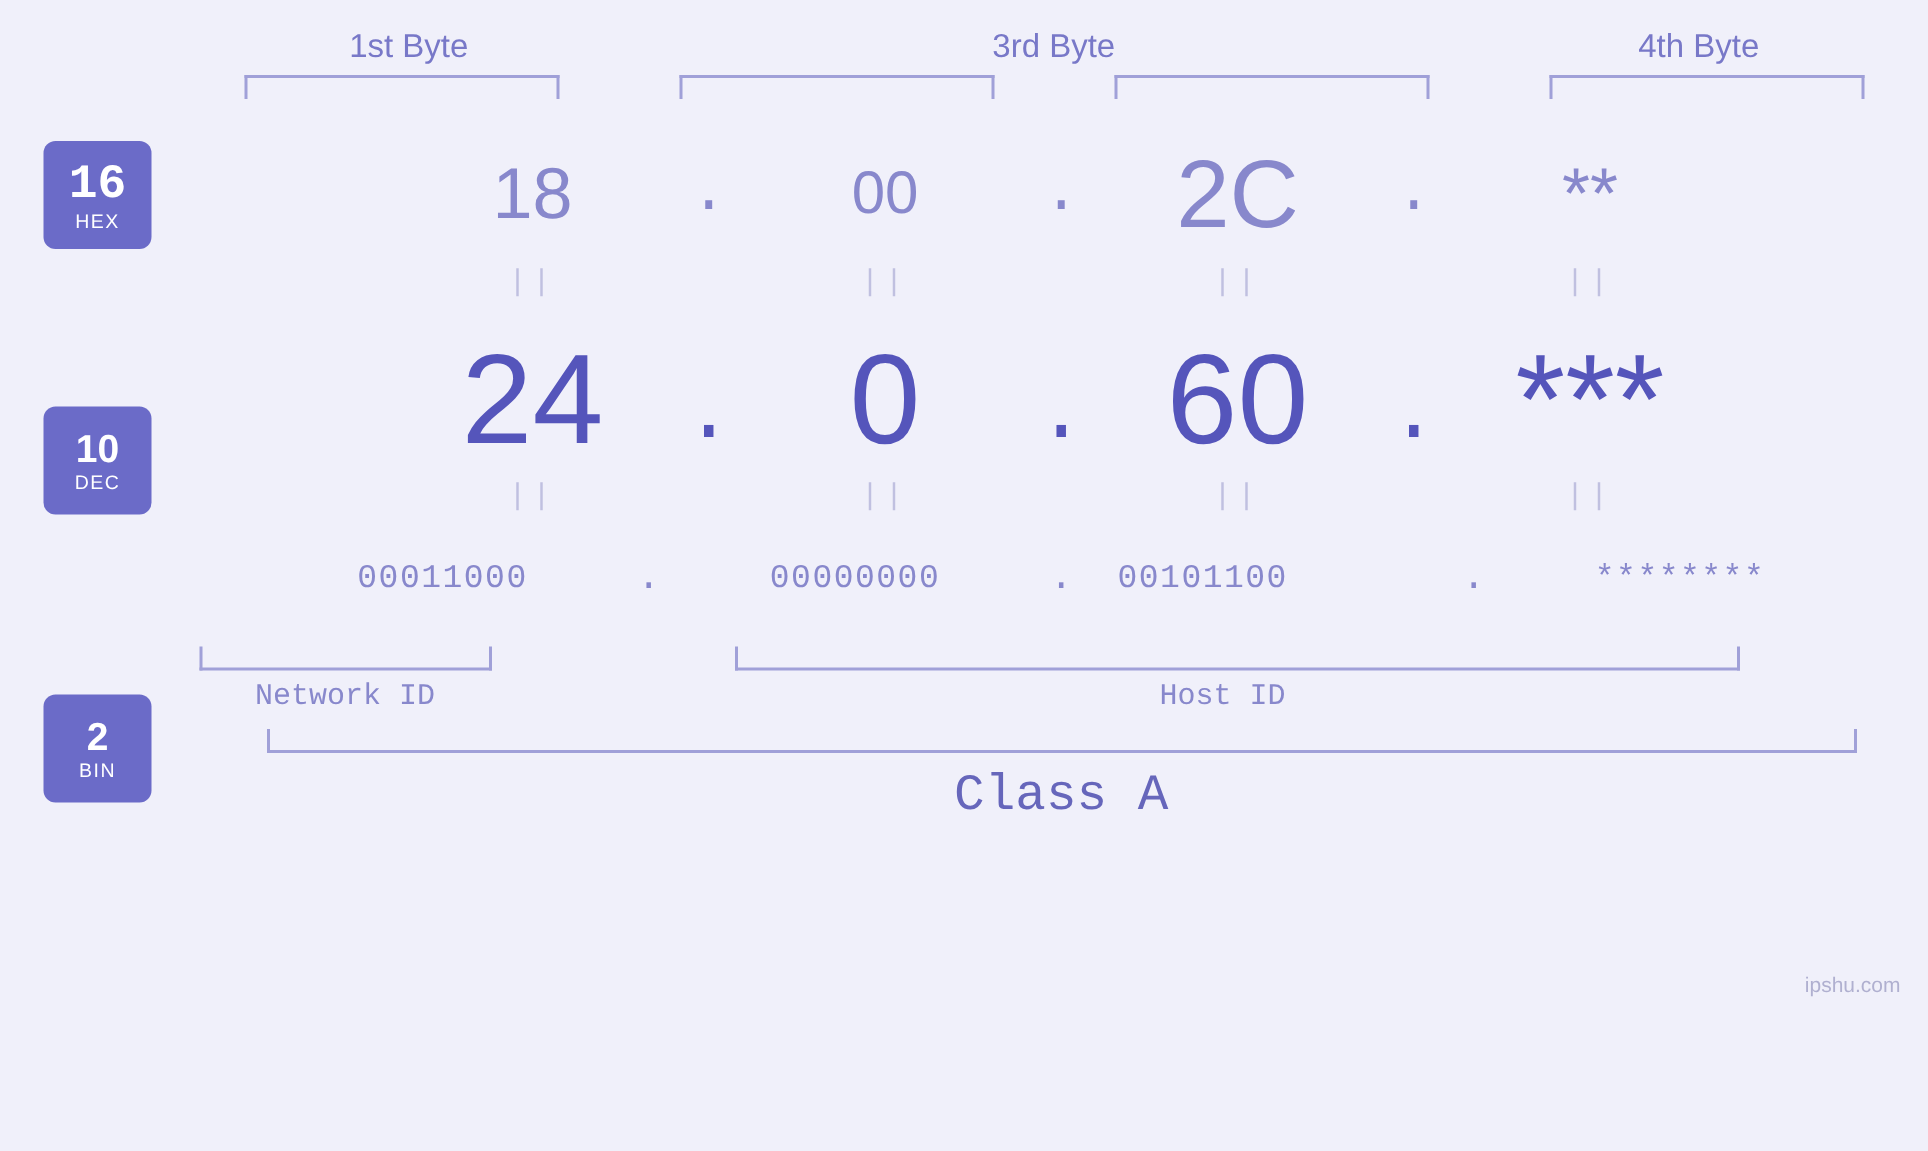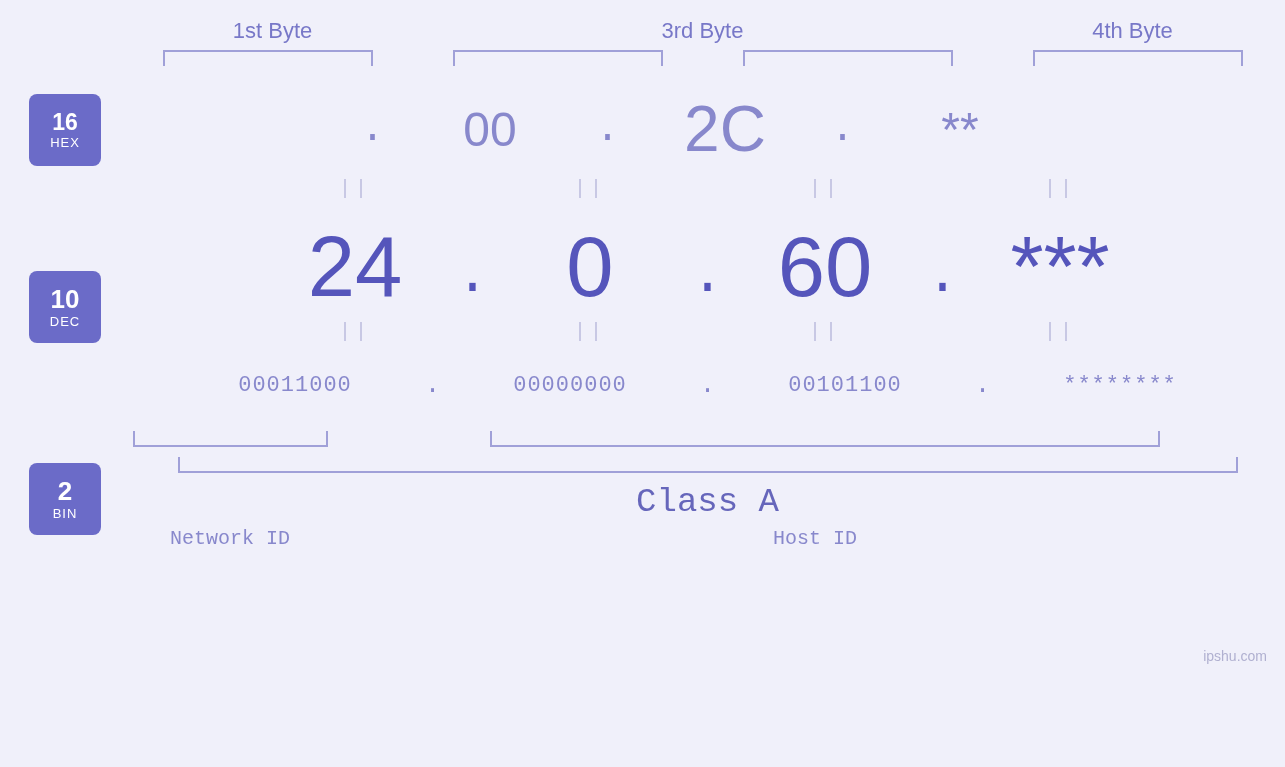--- a/index.html
+++ b/index.html
@@ -37,38 +37,39 @@
     <div style="width:210px; height:16px; border:2px solid #a0a0d8; border-bottom:none;"></div>
     <div style="width:210px; height:16px; border:2px solid #a0a0d8; border-bottom:none;"></div>
     <div style="width:210px; height:16px; border:2px solid #a0a0d8; border-bottom:none;"></div>
     <div style="width:210px; height:16px; border:2px solid #a0a0d8; border-bottom:none;"></div>
   </div>
 
   <div style="display:flex; width:1285px; flex:1; position:relative;">
 
     <div style="width:130px; display:flex; flex-direction:column; align-items:center; padding-top:10px; gap:55px;">
       <div style="width:72px; height:72px; background:#6b6bc8; border-radius:8px; display:flex; flex-direction:column; align-items:center; justify-content:center; color:white;">
-        <span style="font-size:23px; font-weight:bold; line-height:1.1; font-family:Liberation Sans, sans-serif;">16</span>
+        <span style="font-size:32px; font-weight:bold; line-height:1.1; font-family:Liberation Mono, monospace;">16</span>
         <span style="font-size:13px; letter-spacing:1px; font-family:Arial,sans-serif;">HEX</span>
       </div>
       <div style="width:72px; height:72px; background:#6b6bc8; border-radius:8px; display:flex; flex-direction:column; align-items:center; justify-content:center; color:white; margin-top:50px;">
         <span style="font-size:26px; font-weight:bold; line-height:1.1; font-family:Arial,sans-serif;">10</span>
         <span style="font-size:13px; letter-spacing:1px; font-family:Arial,sans-serif;">DEC</span>
       </div>
       <div style="width:72px; height:72px; background:#6b6bc8; border-radius:8px; display:flex; flex-direction:column; align-items:center; justify-content:center; color:white; margin-top:65px;">
         <span style="font-size:26px; font-weight:bold; line-height:1.1; font-family:Arial,sans-serif;">2</span>
         <span style="font-size:13px; letter-spacing:1px; font-family:Arial,sans-serif;">BIN</span>
       </div>
     </div>
 
     <div style="flex:1; display:flex; flex-direction:column;">
 
       <div style="display:flex; align-items:center; justify-content:center; height:90px;">
+        <div style="min-width:200px; text-align:center; font-size:48px; color:#8888cc; font-family:Arial,sans-serif; font-weight:300;">18</div>
         <span style="font-size:40px; color:#8888cc; width:35px; text-align:center;">.</span>
-        <div style="min-width:200px; text-align:center; font-size:48px; color:#8888cc; font-family:Arial,sans-serif; font-weight:300;">00</div>
+        <div style="min-width:200px; text-align:center; font-size:40px; color:#8888cc; font-family:Arial,sans-serif; font-weight:300;">00</div>
         <span style="font-size:40px; color:#8888cc; width:35px; text-align:center;">.</span>
         <div style="min-width:200px; text-align:center; font-size:64px; color:#8888cc; font-family:Arial,sans-serif; font-weight:300;">2C</div>
         <span style="font-size:40px; color:#8888cc; width:35px; text-align:center;">.</span>
         <div style="min-width:200px; text-align:center; font-size:48px; color:#8888cc; font-family:Arial,sans-serif; font-weight:300;">**</div>
       </div>
 
       <div style="display:flex; align-items:center; justify-content:center; height:28px;">
         <div style="min-width:200px; text-align:center; color:#c0c0e0; font-size:20px; letter-spacing:4px;">||</div>
         <div style="width:35px;"></div>
         <div style="min-width:200px; text-align:center; color:#c0c0e0; font-size:20px; letter-spacing:4px;">||</div>
@@ -96,46 +97,46 @@
         <div style="min-width:200px; text-align:center; color:#c0c0e0; font-size:20px; letter-spacing:4px;">||</div>
         <div style="width:35px;"></div>
         <div style="min-width:200px; text-align:center; color:#c0c0e0; font-size:20px; letter-spacing:4px;">||</div>
       </div>
 
       <div style="display:flex; align-items:center; justify-content:center; height:80px;gap:20px;">
         <div style="min-width:200px; text-align:center; font-size:22px; color:#8888cc; font-family:'Courier New',monospace; letter-spacing:1px;">00011000</div>
         <span style="font-size:26px; color:#8888cc; width:35px; text-align:center;">.</span>
         <div style="min-width:200px; text-align:center; font-size:22px; color:#8888cc; font-family:'Courier New',monospace; letter-spacing:1px;">00000000</div>
         <span style="font-size:26px; color:#8888cc; width:35px; text-align:center;">.</span>
-        <div style="min-width:200px; text-align:center; font-size:22px; color:#8888cc; font-family:'Courier New',monospace; letter-spacing:1px;">00101100</div>
+        <div style="min-width:200px; text-align:left; font-size:22px; color:#8888cc; font-family:'Courier New',monospace; letter-spacing:1px;">00101100</div>
         <span style="font-size:26px; color:#8888cc; width:35px; text-align:center;">.</span>
         <div style="min-width:200px; text-align:center; font-size:22px; color:#8888cc; font-family:'Courier New',monospace; letter-spacing:1px;">********</div>
       </div>
 
       <div style="display:flex; justify-content:center; margin-top:6px;">
 
         <div style="display:flex; flex-direction:column; align-items:center; min-width:200px;">
           <div style="width:195px; height:16px; border:2px solid #a0a0d8; border-top:none;"></div>
         </div>
         <div style="width:35px;"></div>
 
         <div style="display:flex; flex-direction:column; align-items:center; flex:1;">
           <div style="width:670px; height:16px; border:2px solid #a0a0d8; border-top:none;"></div>
         </div>
       </div>
 
-      <div style="display:flex; flex-direction:column; align-items:center; margin-top:10px;">
-        <div style="width:1060px; height:16px; border:2px solid #a0a0d8; border-top:none;"></div>
-        <div style="color:#6666bb; font-size:34px; font-family:'Courier New',monospace; margin-top:10px;">Class A</div>
-      </div>
-
       <div style="display:flex; justify-content:center; margin-top:6px;">
         <div style="min-width:200px; text-align:center; color:#8888cc; font-size:20px; font-family:'Courier New',monospace;">Network ID</div>
         <div style="width:35px;"></div>
         <div style="flex:1; text-align:center; color:#8888cc; font-size:20px; font-family:'Courier New',monospace; padding-right:20px;">Host ID</div>
+      </div>
+
+      <div style="display:flex; flex-direction:column; align-items:center; margin-top:10px;">
+        <div style="width:1060px; height:16px; border:2px solid #a0a0d8; border-top:none;"></div>
+        <div style="color:#6666bb; font-size:34px; font-family:'Courier New',monospace; margin-top:10px;">Class A</div>
       </div>
 
     </div>
   </div>
 
   <div style="position:absolute; bottom:16px; right:18px; color:#b0b0d0; font-size:14px; font-family:Arial,sans-serif;">ipshu.com</div>
 
 </div>
 
 </body></html>

